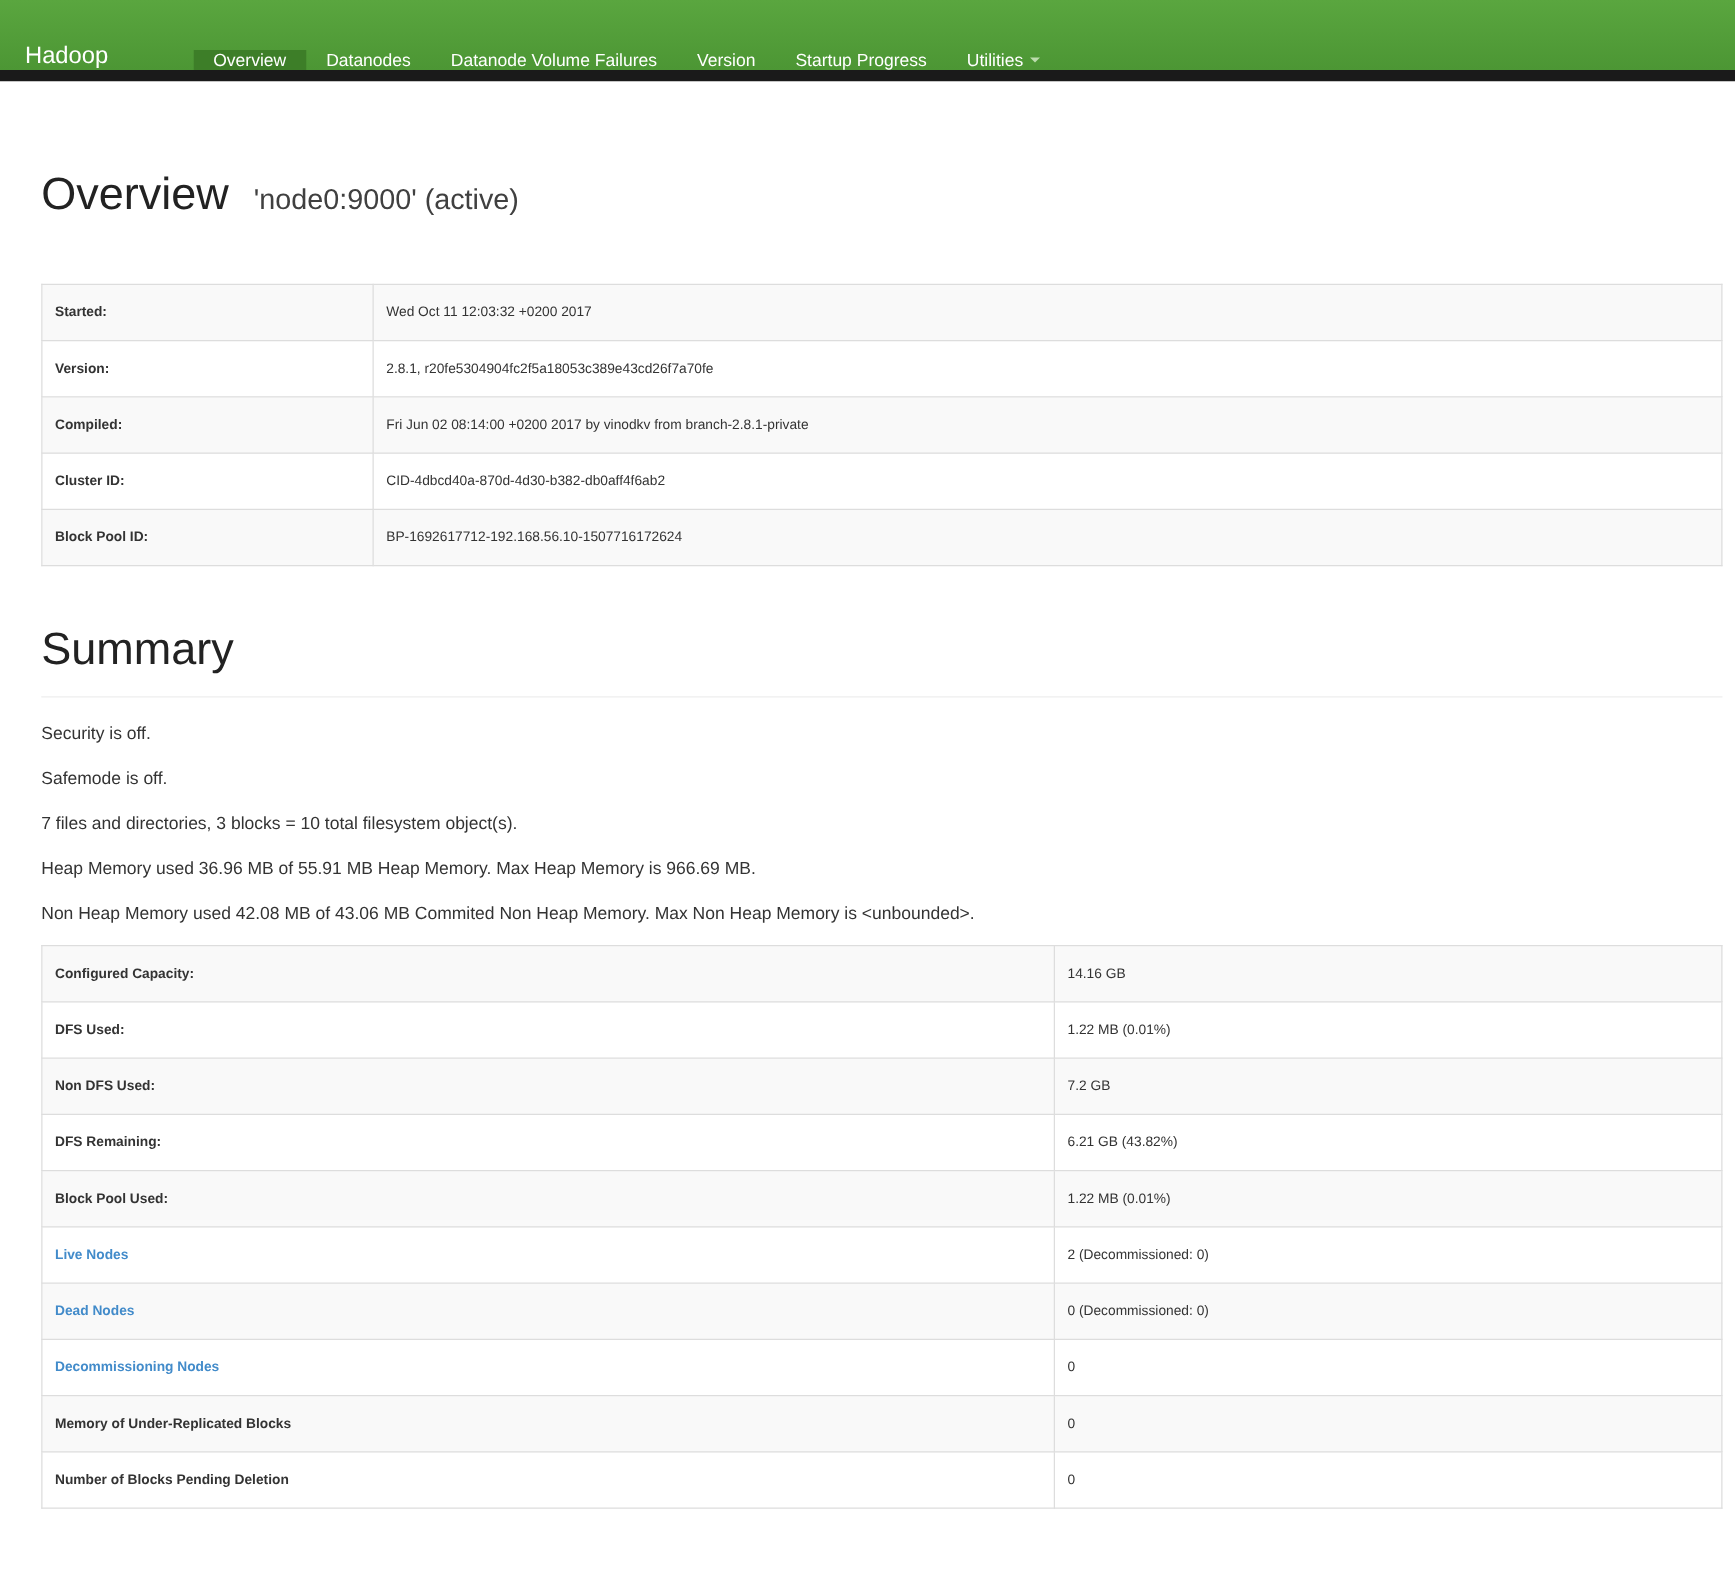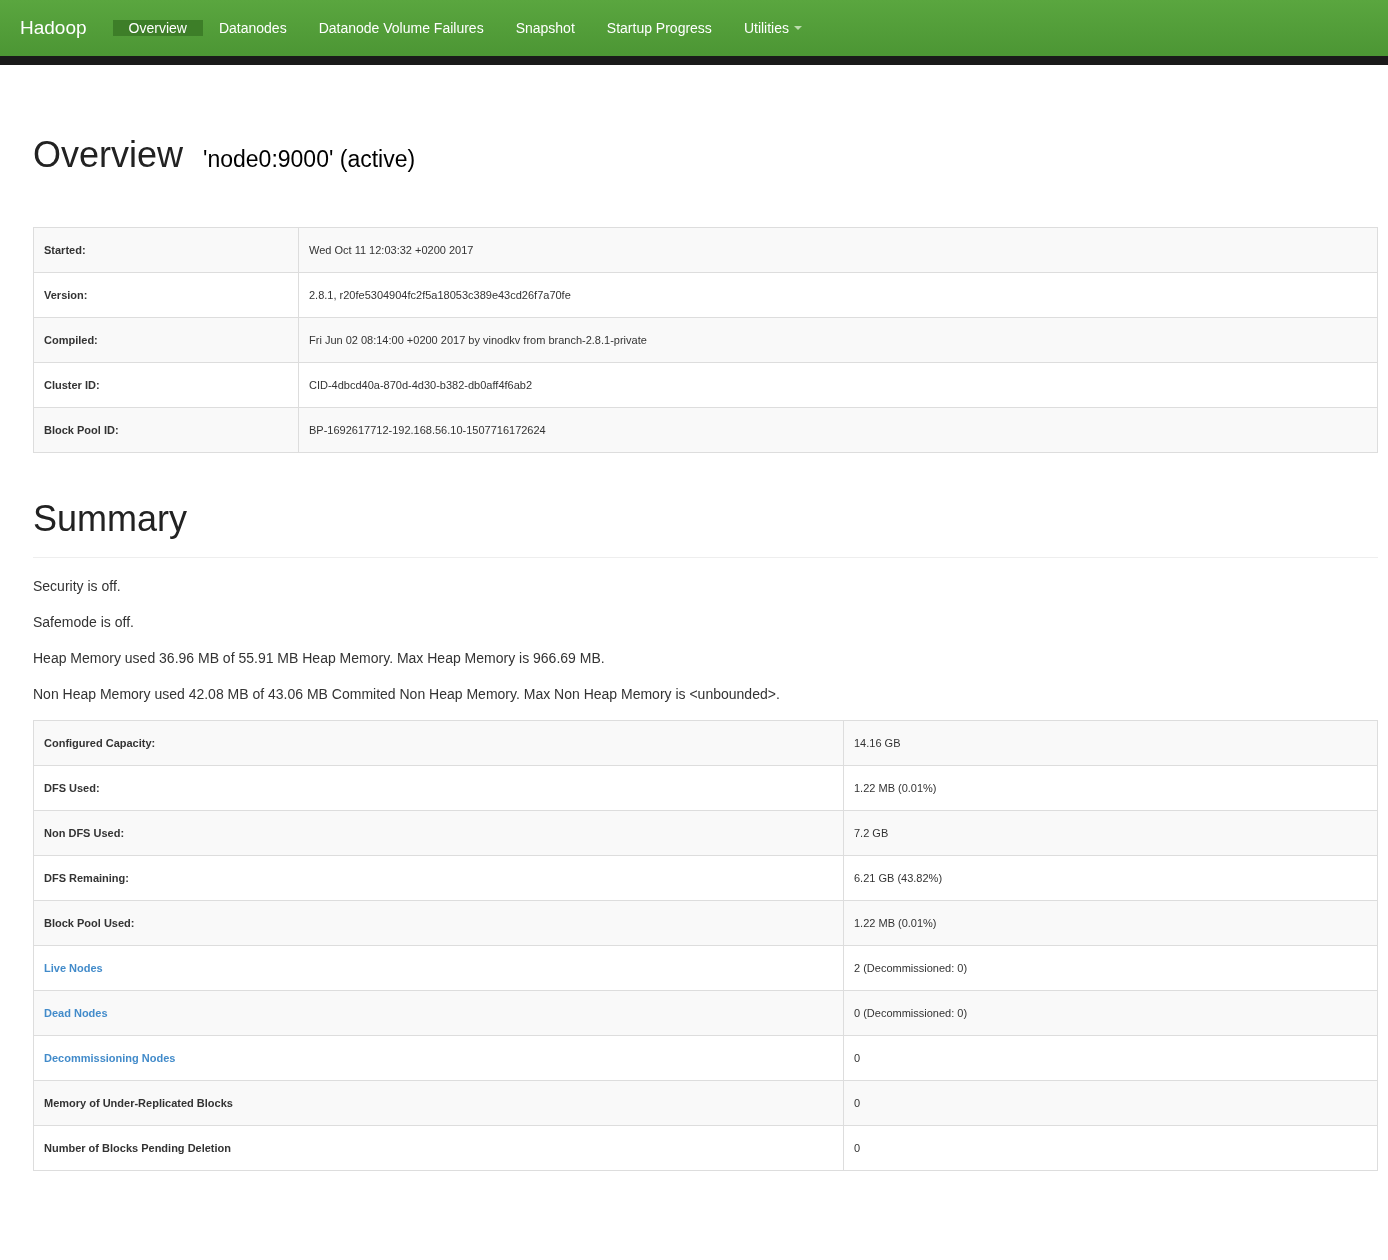--- a/index.html
+++ b/index.html
@@ -9,22 +9,23 @@
     font-size: 14px;
     color: #333;
     background: #fff;
   }
 
   
   .navbar {
     height: 56px;
     background: linear-gradient(var(--navbar-green-top, #5aa63f), var(--navbar-green-bottom, #4c9634));
     display: flex;
-    align-items: center;
+    align-items: flex-end;
     width: 100%;
+    gap: 42px;
   }
   .navbar-brand {
     color: #fff;
     font-size: 19px;
     padding: 0 18px 0 20px;
     display: flex;
     align-items: center;
     margin-right: 8px;
   }
   .nav-items { display: flex; list-style: none; align-items: stretch; }
@@ -55,21 +56,21 @@
   h1 {
     font-size: 36px;
     font-weight: 500;
     color: #222;
     line-height: 40px;
   }
   h1.page-title { margin: 70px 0 48px 0; }
   h1 .title-main { margin-right: 10px; }
   h1 small {
     font-size: 23px;
-    color: #000000;
+    color: #404040;
     font-weight: 400;
   }
   h1.summary-title { margin: 46px 0 10px 0; }
 
   hr.section-divider {
     border: none;
     border-top: 1px solid #eee;
     margin: 18px 0;
   }
 
@@ -102,21 +103,21 @@
 </style>
 </head>
 <body>
 
 <nav class="navbar">
   <div class="navbar-brand">Hadoop</div>
   <ul class="nav-items">
     <li class="nav-item active">Overview</li>
     <li class="nav-item">Datanodes</li>
     <li class="nav-item">Datanode Volume Failures</li>
-    <li class="nav-item">Snapshot</li>
+    <li class="nav-item">Version</li>
     <li class="nav-item">Startup Progress</li>
     <li class="nav-item">
       <span>Utilities</span>
       <span class="caret"></span>
     </li>
   </ul>
 </nav>
 <div class="navbar-strip"></div>
 
 <div class="container">
@@ -149,20 +150,21 @@
         <td>BP-1692617712-192.168.56.10-1507716172624</td>
       </tr>
     </tbody>
   </table>
 
   <h1 class="summary-title">Summary</h1>
   <hr class="section-divider">
 
   <p class="summary-note">Security is off.</p>
   <p class="summary-note">Safemode is off.</p>
+  <p class="summary-note">7 files and directories, 3 blocks = 10 total filesystem object(s).</p>
   <p class="summary-note">Heap Memory used 36.96 MB of 55.91 MB Heap Memory. Max Heap Memory is 966.69 MB.</p>
   <p class="summary-note">Non Heap Memory used 42.08 MB of 43.06 MB Commited Non Heap Memory. Max Non Heap Memory is &lt;unbounded&gt;.</p>
 
   <table class="summary-table">
     <tbody>
       <tr>
         <th>Configured Capacity:</th>
         <td>14.16 GB</td>
       </tr>
       <tr>

